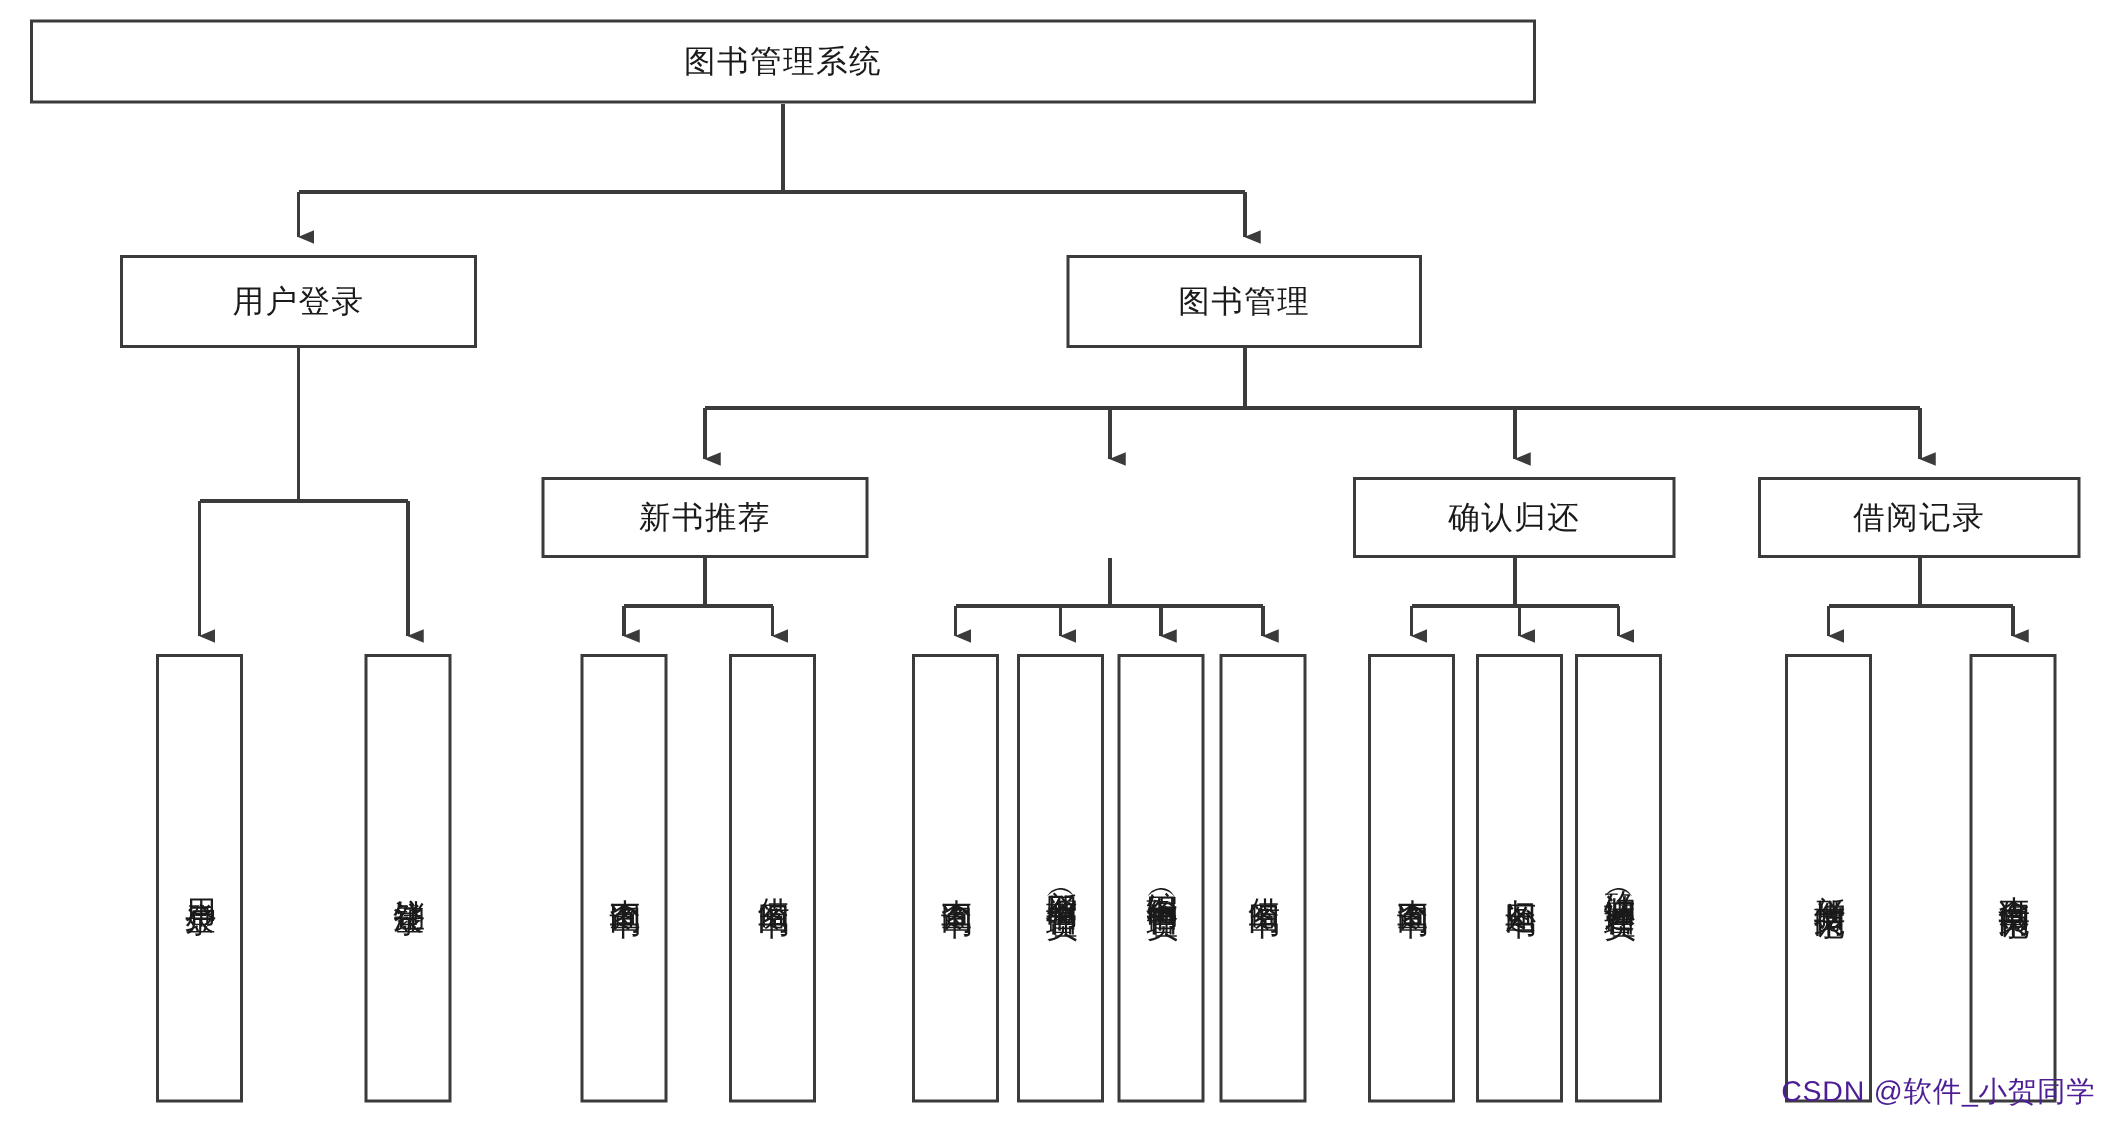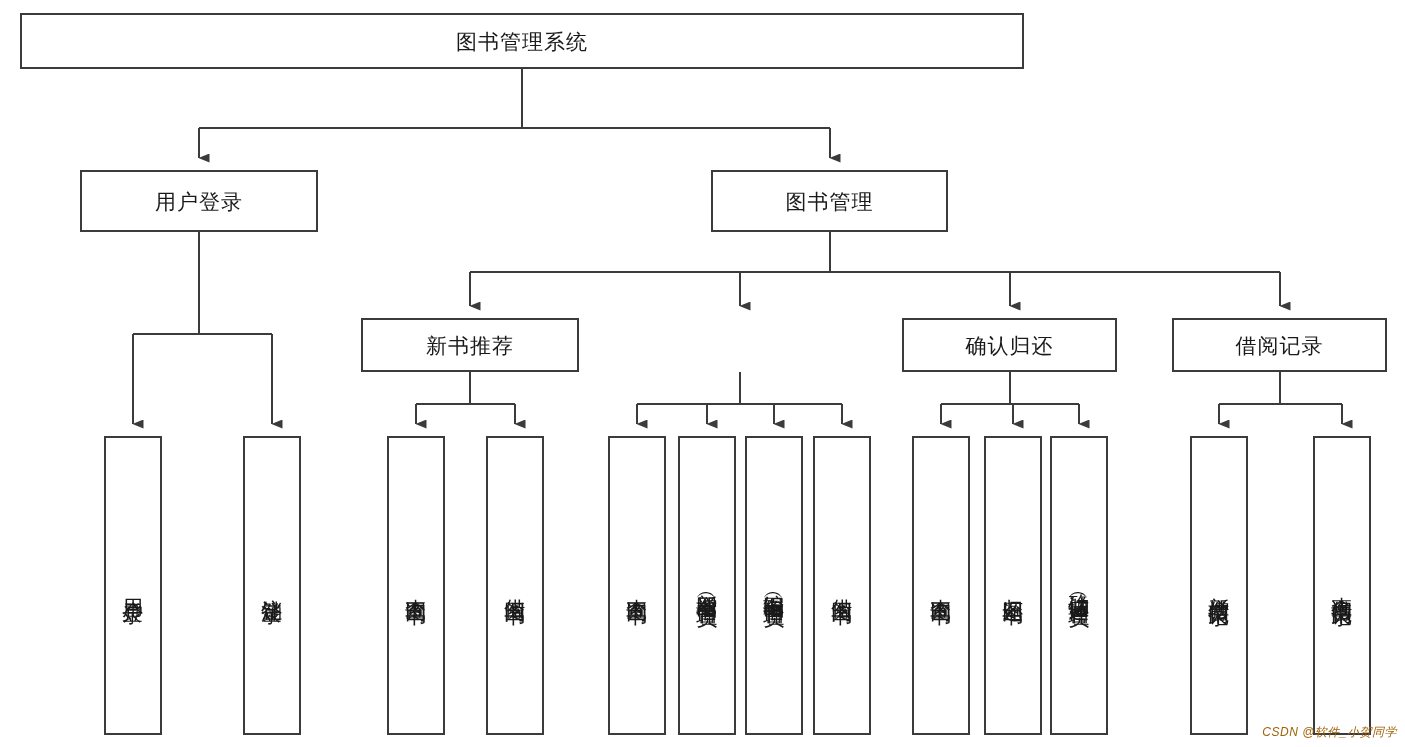--- a/index.html
+++ b/index.html
@@ -53,26 +53,25 @@
     text-orientation: upright;
     white-space: nowrap;
     line-height: 1.12;
     letter-spacing: 2px;
     text-align: center;
   }
   .watermark {
     position: absolute;
     right: 8px;
     bottom: 6px;
-    font-size: 12px;
-    color: #a16207;
+    font-size: 19px;
+    color: #4c1d95;
     white-space: nowrap;
     pointer-events: none;
     letter-spacing: 0.5px;
-    font-style: italic;
   }
 </style>
 </head>
 <body>
 
 <div id="diagram-root">
 
   <svg id="diagram-svg" viewBox="0 0 1405 747" xmlns="http://www.w3.org/2000/svg">
     <defs>
       <marker id="arrowhead" markerWidth="9" markerHeight="11" refX="4.5" refY="10.5" orient="auto" markerUnits="userSpaceOnUse">

